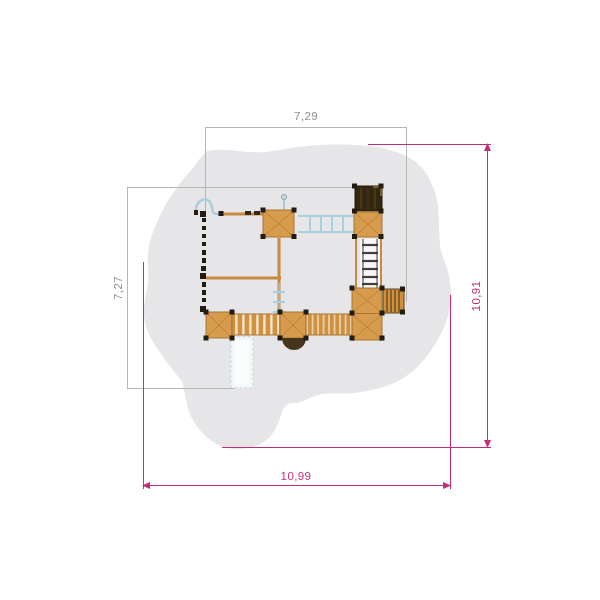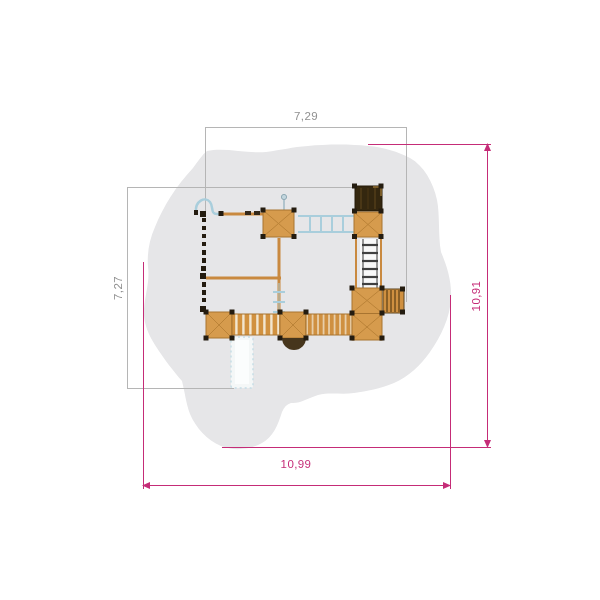--- a/index.html
+++ b/index.html
@@ -227,15 +227,15 @@
       </g>
     </g>
   </svg>
 
   <div class="dim-label gray" style="left:306px;top:116px;">7,29</div>
 
   <div class="dim-label gray rot" style="left:118px;top:288px;">7,27</div>
 
   <div class="dim-label pink rot" style="left:476px;top:296px;">10,91</div>
 
-  <div class="dim-label pink" style="left:296px;top:464px;">10,99</div>
+  <div class="dim-label pink" style="left:296px;top:476px;">10,99</div>
 
 </div>
 
 </body></html>

